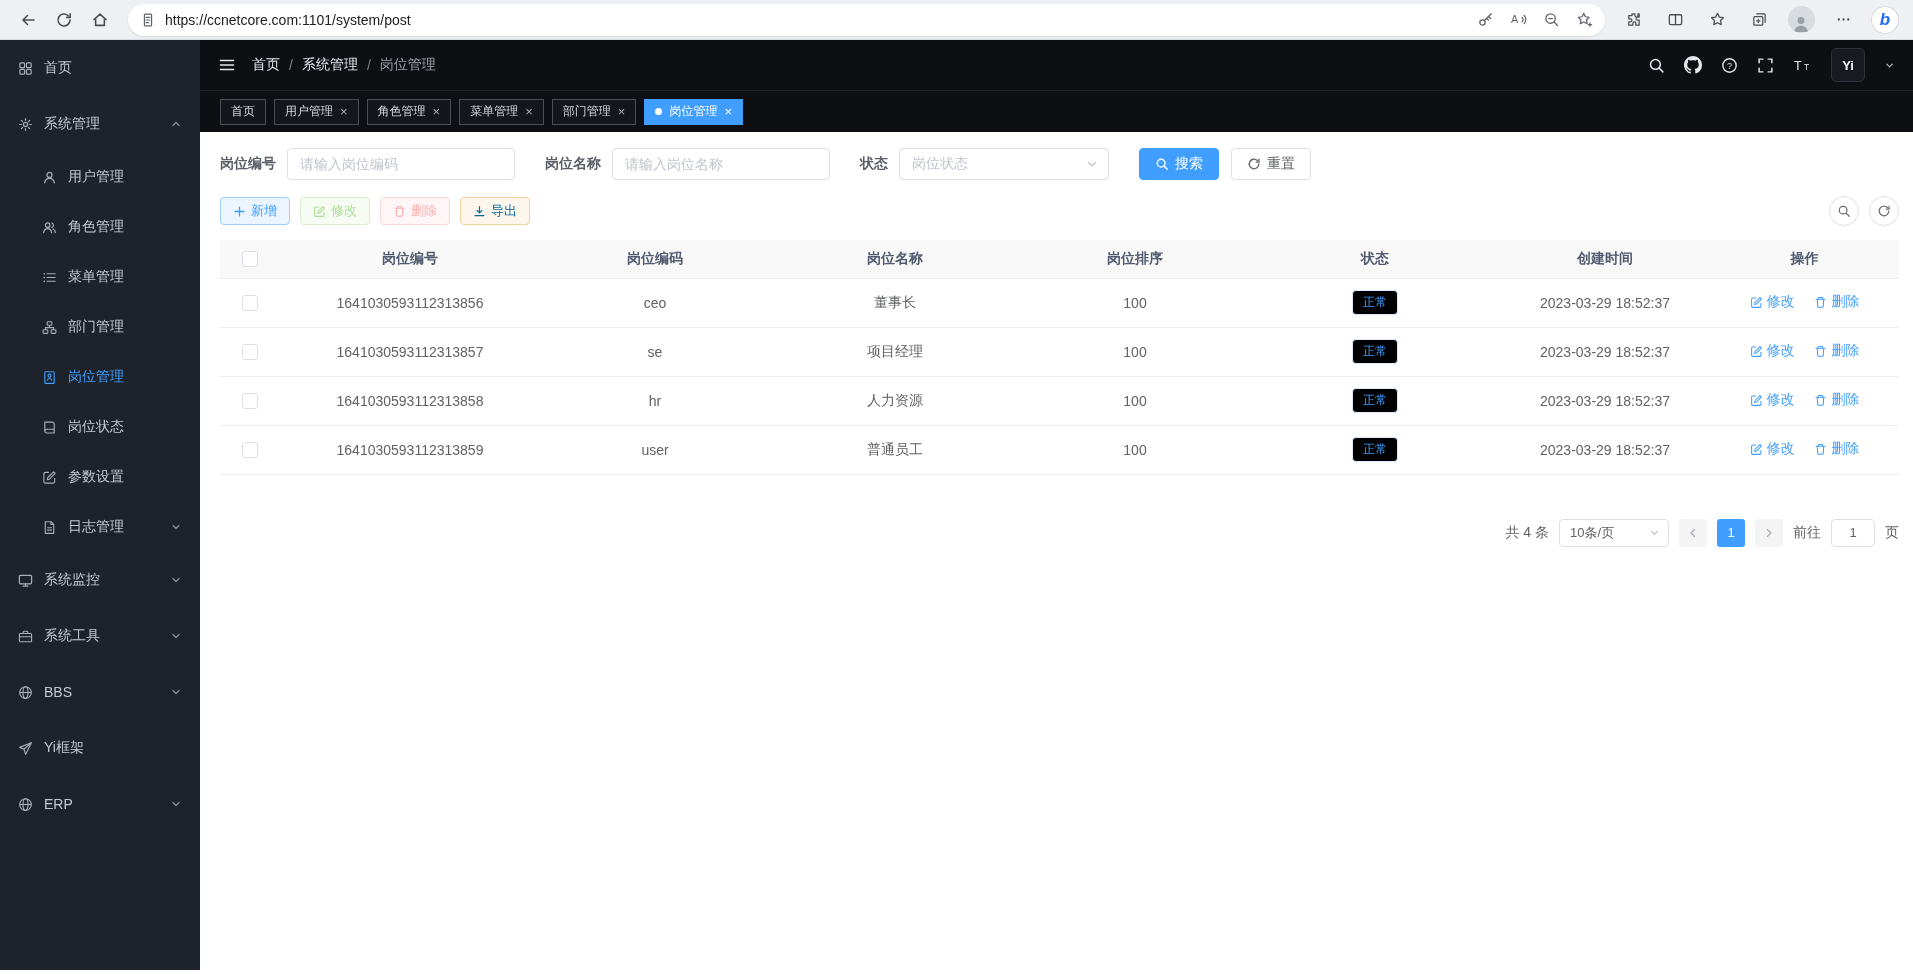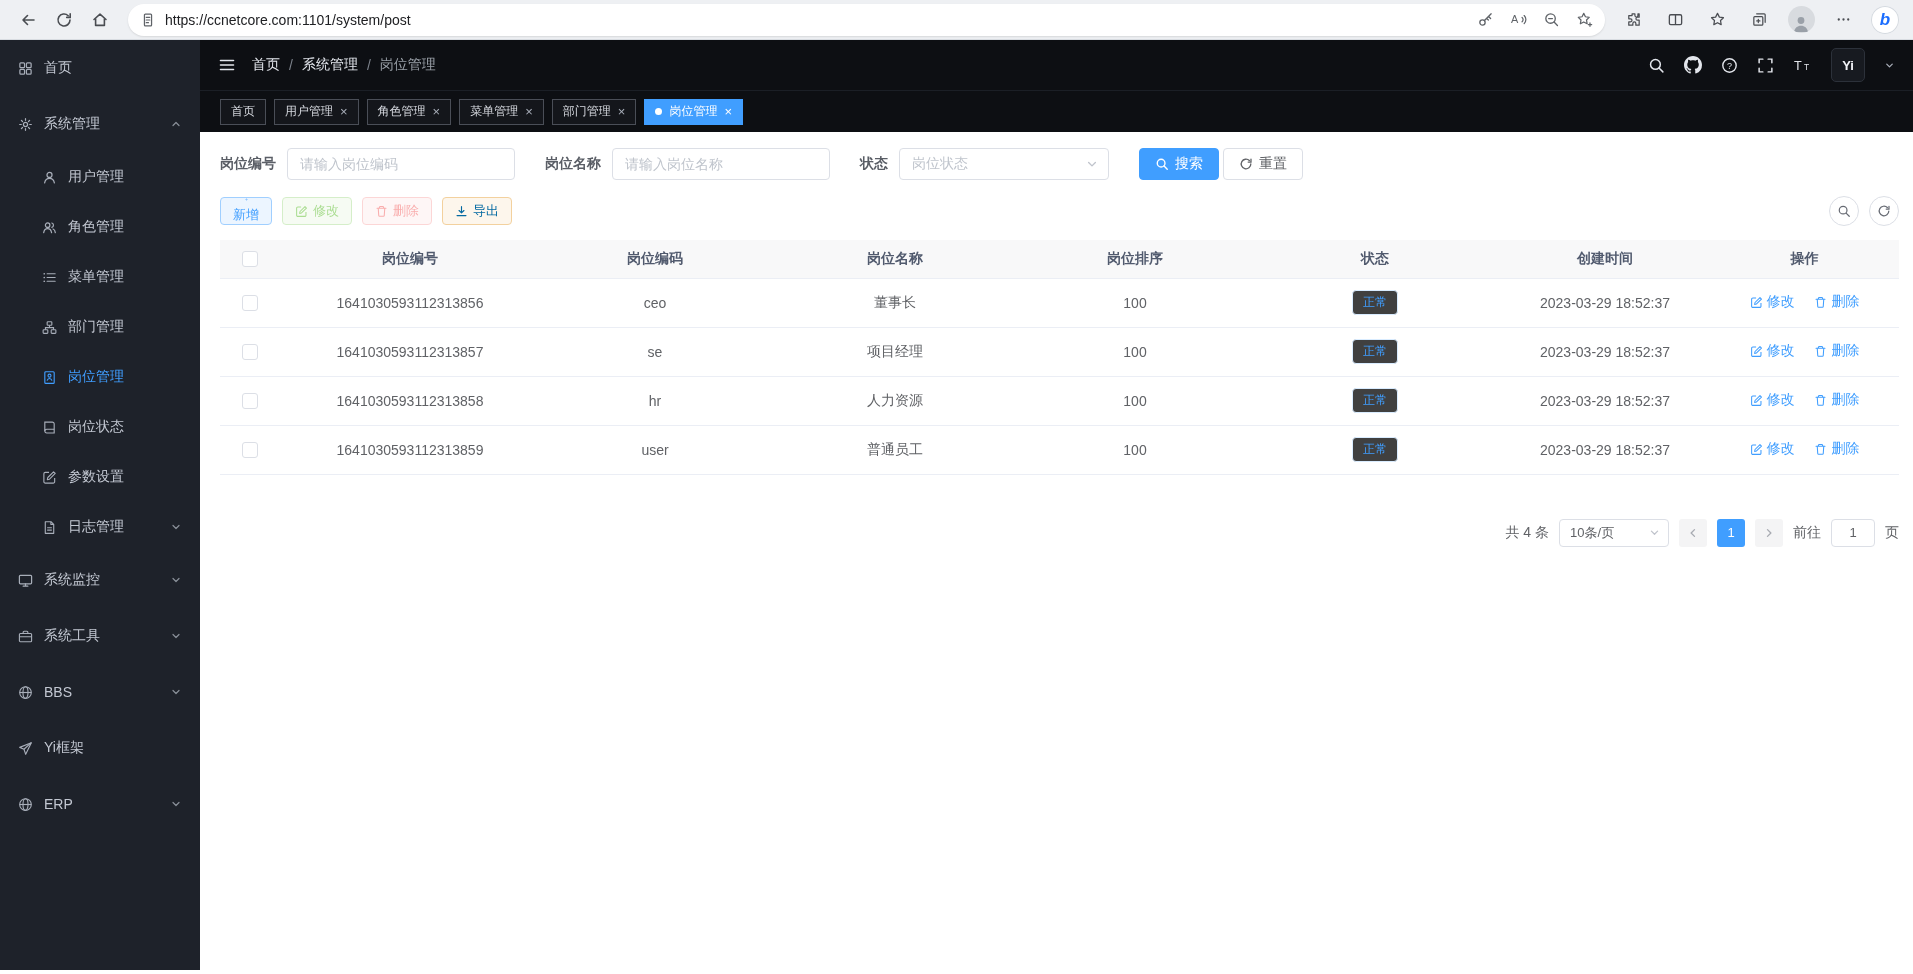--- a/index.html
+++ b/index.html
@@ -76,42 +76,42 @@
   .f-input { height:32px; border:1px solid #dcdfe6; border-radius:4px; padding:0 12px;
     font-size:14px; color:#606266; font-family:inherit; outline:none; }
   .f-input::placeholder { color:#bfc4cc; }
   .f-select { width:210px; height:32px; border:1px solid #dcdfe6; border-radius:4px;
     background:#fff; padding:0 10px 0 12px; font-size:14px; color:#bfc4cc;
     display:flex; align-items:center; justify-content:space-between; cursor:pointer; }
   .btn { height:32px; border-radius:4px; border:1px solid #dcdfe6; background:#fff;
     color:#606266; font-size:14px; padding:0 15px; display:inline-flex; align-items:center;
     gap:6px; cursor:pointer; font-family:inherit; }
   .btn-primary { background:#409eff; border-color:#409eff; color:#fff; }
-  .btn + .btn { margin-left:4px; }
+  .btn + .btn { margin-left:12px; }
 
   .toolbar-row { margin-top:16px; display:flex; align-items:center; gap:10px; }
   .btn-sm { height:28px; padding:0 12px; font-size:13px; border-radius:4px; border:1px solid;
     display:inline-flex; align-items:center; gap:5px; cursor:pointer; font-family:inherit; }
-  .btn-add    { color:#409eff; background:#ecf5ff; border-color:#a0cfff;flex-direction:column; }
+  .btn-add    { color:#409eff; background:#ecf5ff; border-color:#a0cfff; }
   .btn-edit   { color:#67c23a; background:#f0f9eb; border-color:#b3e19d; opacity:.55; }
   .btn-del    { color:#f56c6c; background:#fef0f0; border-color:#fab6b6; opacity:.55; }
   .btn-export { color:#0369a1; background:#fdf6ec; border-color:#f3d19e;justify-content:space-between; }
   .toolbar-right { margin-left:auto; display:flex; gap:10px; }
   .circle-btn { width:30px; height:30px; border-radius:50%; border:1px solid #dcdfe6;
     background:#fff; color:#666a73; display:flex; align-items:center; justify-content:center; cursor:pointer; }
 
   table { width:100%; border-collapse:collapse; table-layout:fixed; margin-top:14px; }
   thead th { background:#f8f8f9; height:38px; font-size:14px; font-weight:700; color:#515a6e;
     border-bottom:1px solid #ebeef5; text-align:center; }
   tbody td { height:49px; font-size:14px; color:#606266; text-align:center;
     border-bottom:1px solid #ebeef5; white-space:nowrap; overflow:hidden; }
   .cb { width:16px; height:16px; border:1px solid #dcdfe6; border-radius:3px; background:#fff;
     display:inline-block; vertical-align:middle; cursor:pointer; }
   .badge { display:inline-block; padding:3px 10px; font-size:12px; color:#409eff;
-    background:#404040; border:1px solid #d9ecff; border-radius:4px; }
+    background:#000000; border:1px solid #d9ecff; border-radius:4px; }
   .row-link { color:#409eff; font-size:14px; display:inline-flex; align-items:center; gap:4px; cursor:pointer; }
   .row-link + .row-link { margin-left:16px; }
 
   .pagination { margin-top:44px; display:flex; align-items:center; justify-content:flex-end;
     gap:10px; font-size:14px; color:#606266; }
   .pg-size { width:110px; height:28px; border:1px solid #dcdfe6; border-radius:4px; background:#fff;
     display:flex; align-items:center; justify-content:space-between; padding:0 8px 0 10px;
     font-size:13px; color:#606266; cursor:pointer; }
   .pg-btn { width:28px; height:28px; border-radius:3px; background:#f4f4f5; color:#a8abb2;
     display:flex; align-items:center; justify-content:center; cursor:pointer; }

